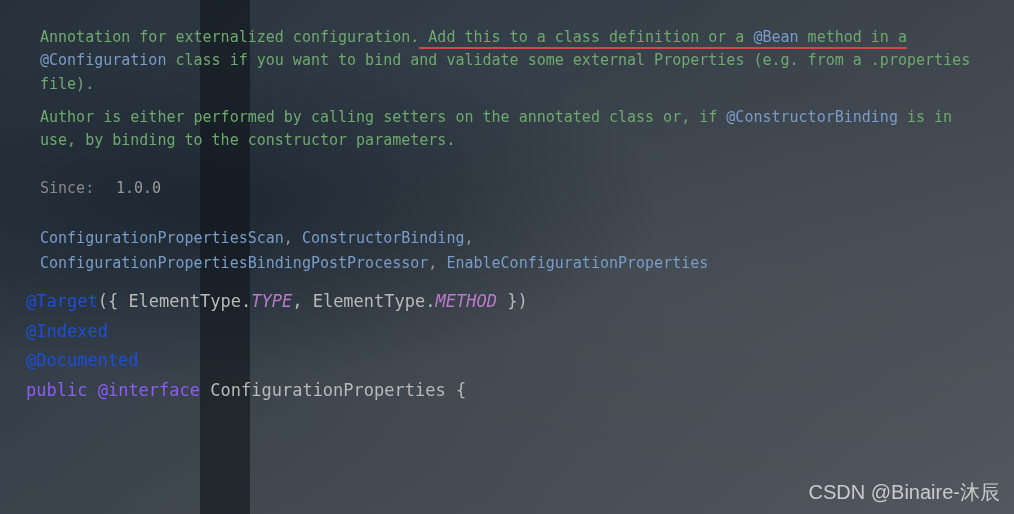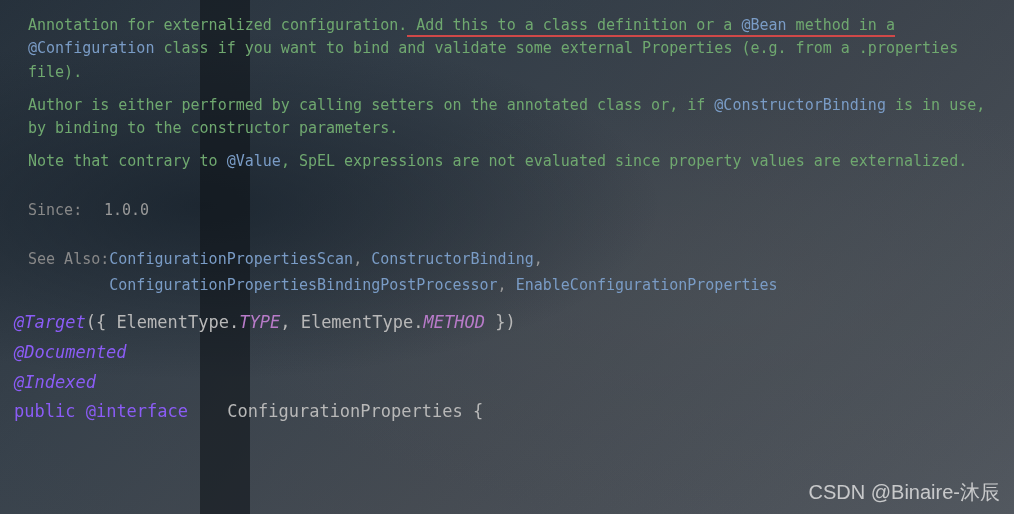--- a/index.html
+++ b/index.html
@@ -23,21 +23,21 @@
     .dark-shape {
       position: absolute;
       left: 200px;
       top: 0;
       width: 50px;
       height: 514px;
       background: rgba(15,20,25,0.6);
     }
     .content {
       position: relative;
-      padding: 0;
+      padding: 12px;
     }
     .doc-block {
       padding: 14px 28px 10px 28px;
       line-height: 1.55;
     }
     .doc-text {
       color: #6fa86f;
       margin-bottom: 10px;
     }
     .doc-code {
@@ -68,26 +68,26 @@
       color: #7a9cc6;
       font-family: 'Consolas', 'Monaco', monospace;
     }
     .code-block {
       padding: 0 14px;
       font-family: 'Consolas', 'Monaco', monospace;
       font-size: 17px;
       line-height: 1.75;
     }
     .code-line { white-space: pre; }
-    .annotation { color: #8b5cf6; font-style: italic; }
+    .annotation { color: #1d4ed8; }
     .punct { color: #b8b8b8; }
     .type { color: #b8b8b8; }
     .constant { color: #b87bc9; font-style: italic; }
     .keyword { color: #8b5cf6; }
-    .classname { color: #b8b8b8; margin-left: 29px; }
+    .classname { color: #b8b8b8; }
     .watermark {
       position: absolute;
       bottom: 8px;
       right: 14px;
       color: rgba(230,230,230,0.8);
       font-family: sans-serif;
       font-size: 20px;
     }
     .see-also-block {
       display: flex;
@@ -102,45 +102,41 @@
 
 <div class="content">
 
   <div class="doc-block">
     <div class="doc-text">
       <span>Annotation for externalized configuration.</span><span class="underline-red"><span> Add this to a class definition or a </span><span class="doc-code">@Bean</span><span> method in a </span></span><span class="doc-code">@Configuration</span><span> class if you want to bind and validate some external Properties (e.g. from a .properties file).</span>
     </div>
     <div class="doc-text">
       <span>Author is either performed by calling setters on the annotated class or, if </span><span class="doc-link">@ConstructorBinding</span><span> is in use, by binding to the constructor parameters.</span>
     </div>
-    <div class="doc-text">
-      <span>Note that contrary to </span><span class="doc-code">@Value</span><span>, SpEL expressions are not evaluated since property values are externalized.</span>
-    </div>
 
     <div class="meta-row">
       <span class="meta-label">Since:</span>
       <span class="meta-value">1.0.0</span>
     </div>
 
     <div class="meta-row">
-      <span class="meta-label">See Also:</span>
       <span class="see-also-block">
         <span>
           <span class="meta-link">ConfigurationPropertiesScan</span><span class="meta-value">, </span><span class="meta-link">ConstructorBinding</span><span class="meta-value">,</span>
         </span>
         <span>
           <span class="meta-link">ConfigurationPropertiesBindingPostProcessor</span><span class="meta-value">, </span><span class="meta-link">EnableConfigurationProperties</span>
         </span>
       </span>
     </div>
 
   </div>
 
   <div class="code-block">
     <div class="code-line"><span class="annotation">@Target</span><span class="punct">({ </span><span class="type">ElementType</span><span class="punct">.</span><span class="constant">TYPE</span><span class="punct">, </span><span class="type">ElementType</span><span class="punct">.</span><span class="constant">METHOD</span><span class="punct"> })</span></div>
+    <div class="code-line"><span class="annotation">@Indexed</span></div>
     <div class="code-line"><span class="annotation">@Documented</span></div>
-    <div class="code-line"><span class="annotation">@Indexed</span></div>
     <div class="code-line"><span class="keyword">public</span><span> </span><span class="keyword">@interface</span><span> </span><span class="classname">ConfigurationProperties</span><span> </span><span class="punct">{</span></div>
   </div>
 
 </div>
 
 <div class="watermark">CSDN @Binaire-沐辰</div>
 
 </body></html>

